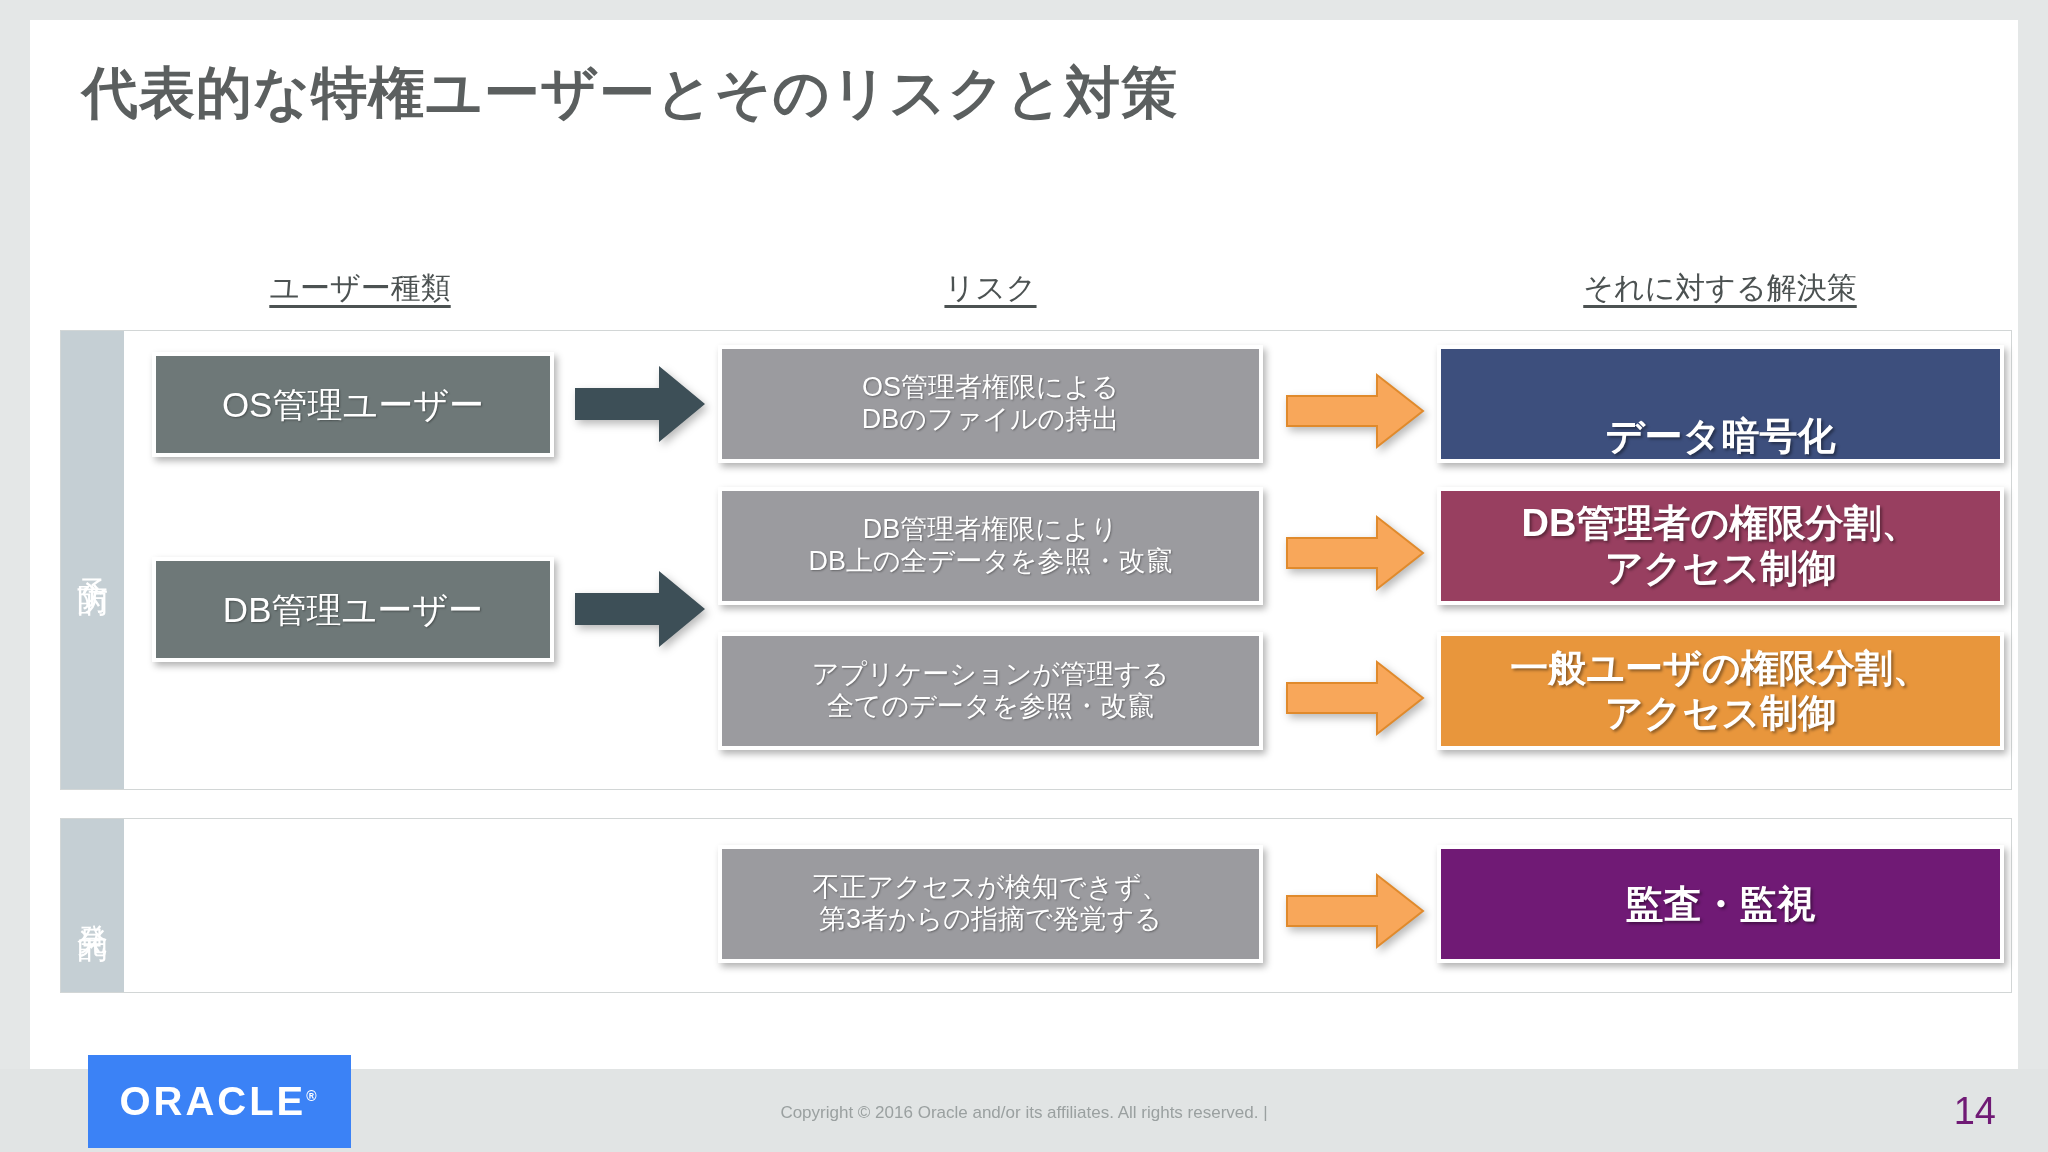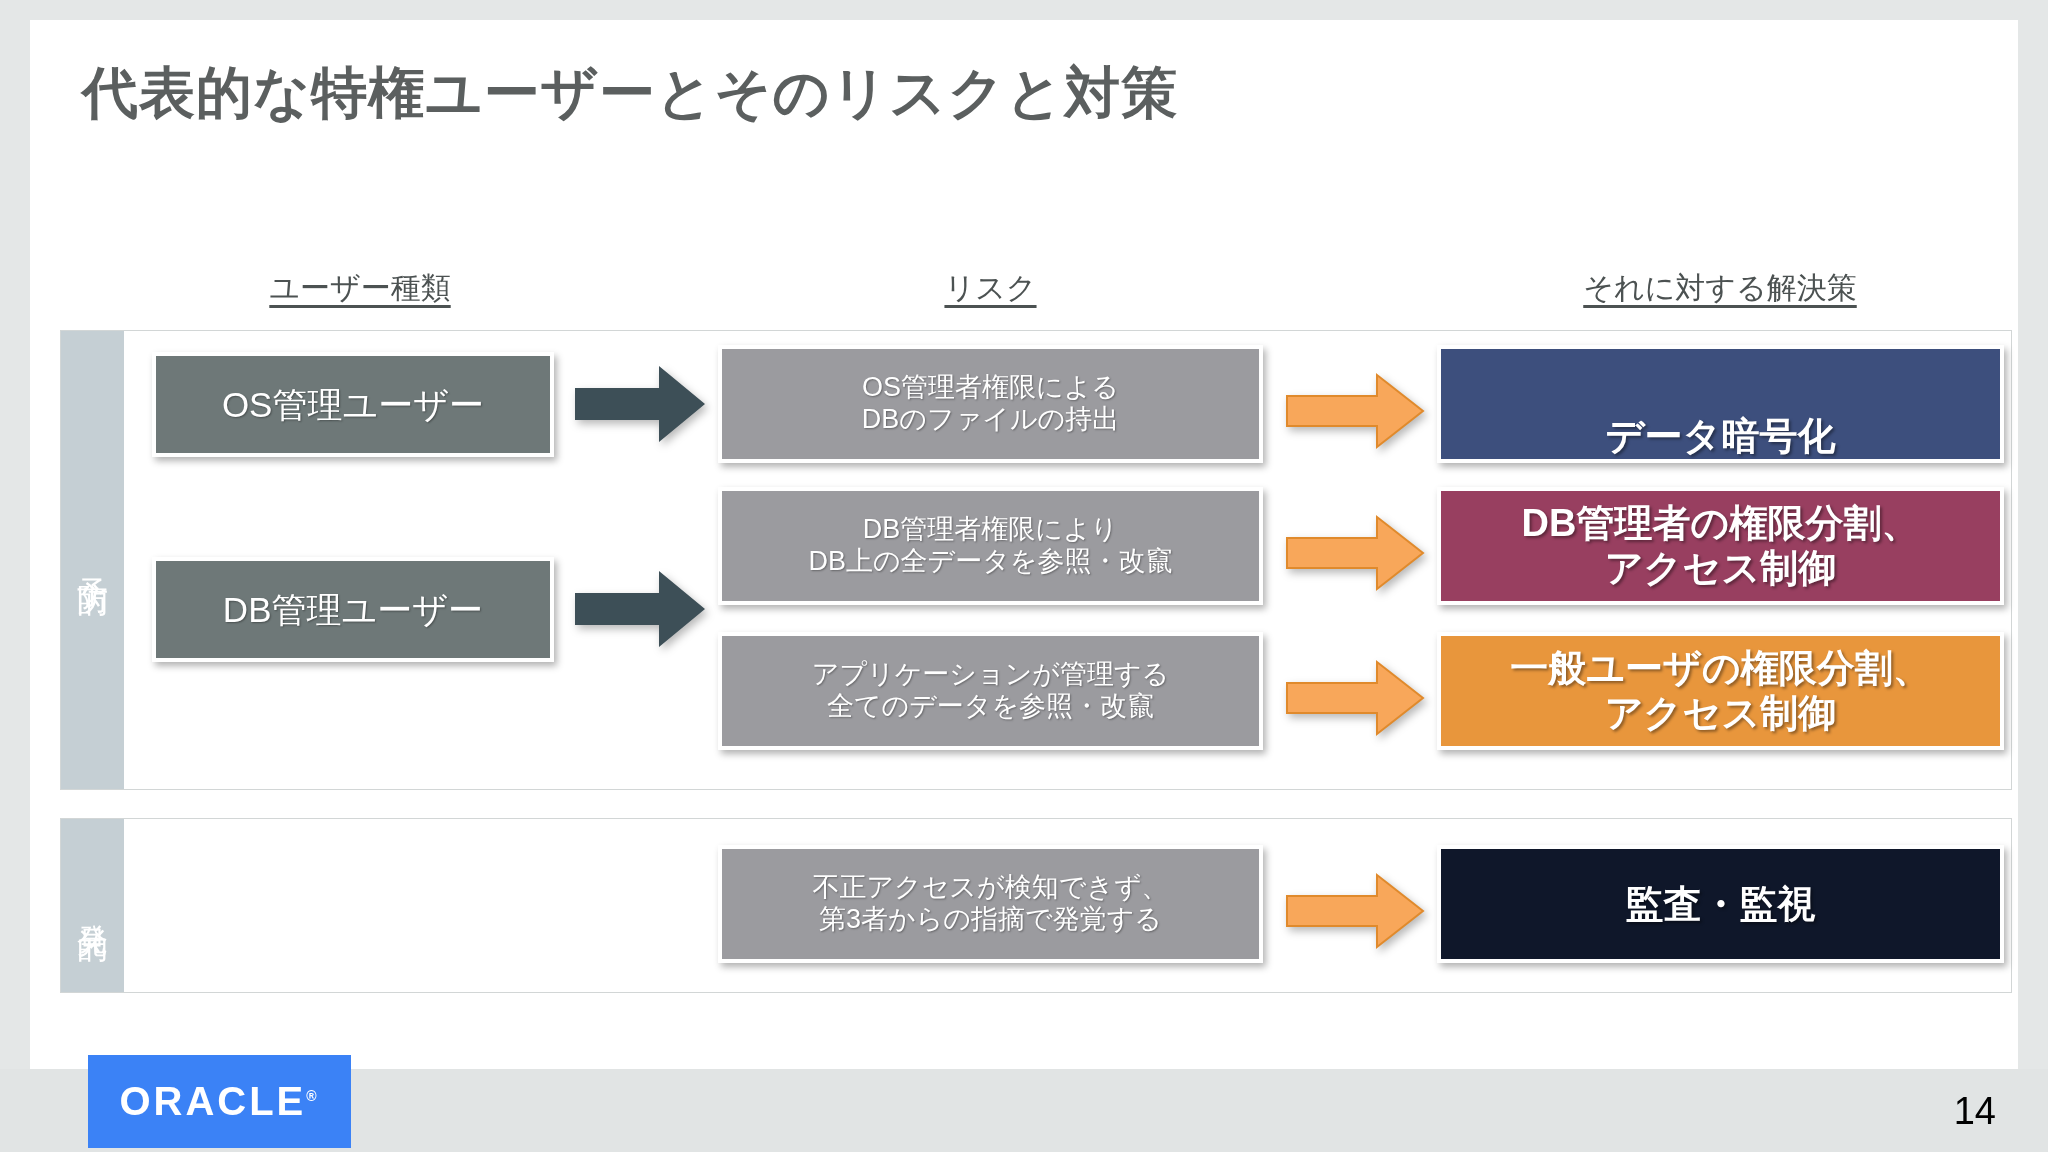--- a/index.html
+++ b/index.html
@@ -178,21 +178,21 @@
     width: 2048px;
     text-align: center;
     font-size: 17px;
     color: #9aa0a0;
   }
   .page-number {
     position: absolute;
     right: 52px;
     top: 1090px;
     font-size: 38px;
-    color: #000000;
+    color: #701a75;
   }
 </style>
 </head>
 <body>
 
 <div class="slide">
   <div class="card"></div>
 
   <div class="title">代表的な特権ユーザーとそのリスクと対策</div>
 
@@ -287,25 +287,26 @@
       <div>DB管理者の権限分割、</div>
       <div>アクセス制御</div>
     </div>
   </div>
   <div class="box sol-box" id="sol-3" style="background: rgb(232, 150, 60);">
     <div class="inner">
       <div>一般ユーザの権限分割、</div>
       <div>アクセス制御</div>
     </div>
   </div>
-  <div class="box sol-box" id="sol-4" style="background: #0f172a;">
+  <div class="box sol-box" id="sol-4" style="background: #701a75;">
     <div class="inner">
       <div>監査・監視</div>
       <div></div>
     </div>
   </div>
 
   <div class="footer-bar"></div>
   <div class="oracle-logo">
     <span class="wordmark"><span>ORACLE</span><span class="reg">®</span></span>
   </div>
+  <div class="copyright">Copyright © 2016 Oracle and/or its affiliates. All rights reserved.   |</div>
   <div class="page-number">14</div>
 </div>
 
 </body></html>

